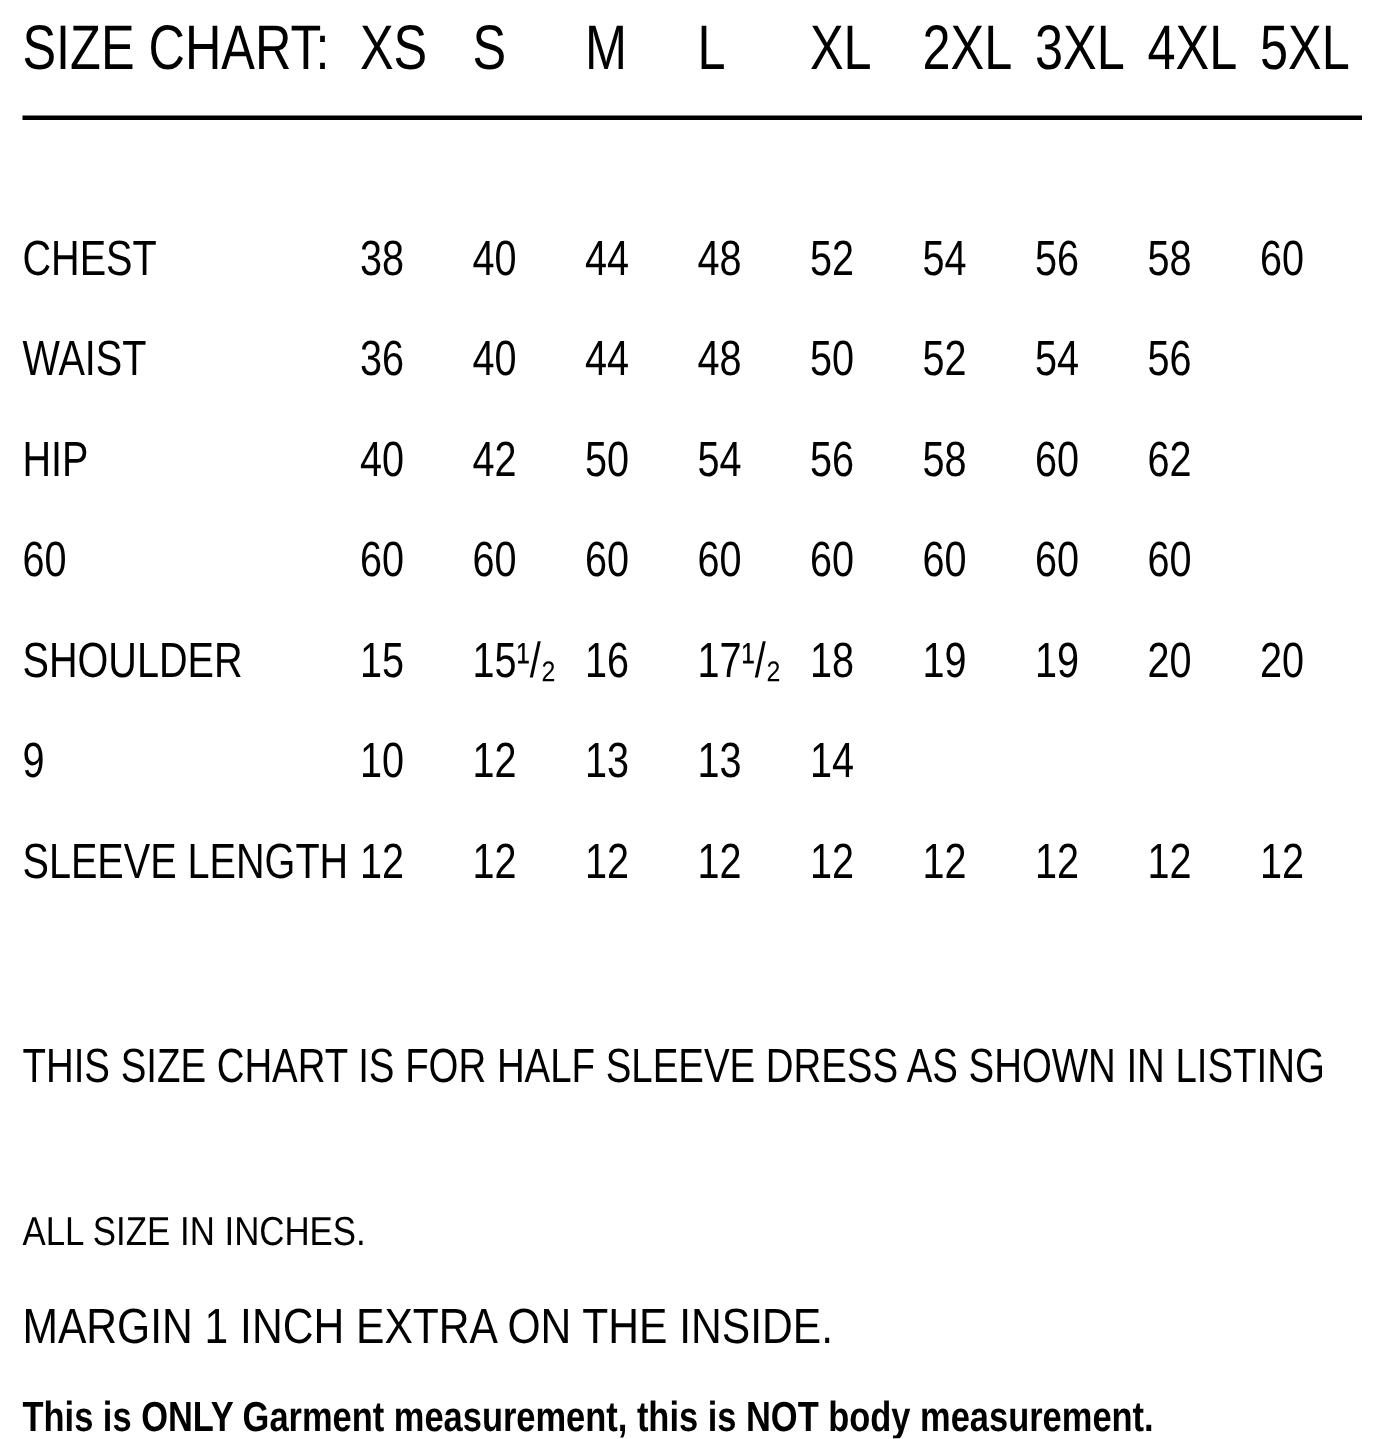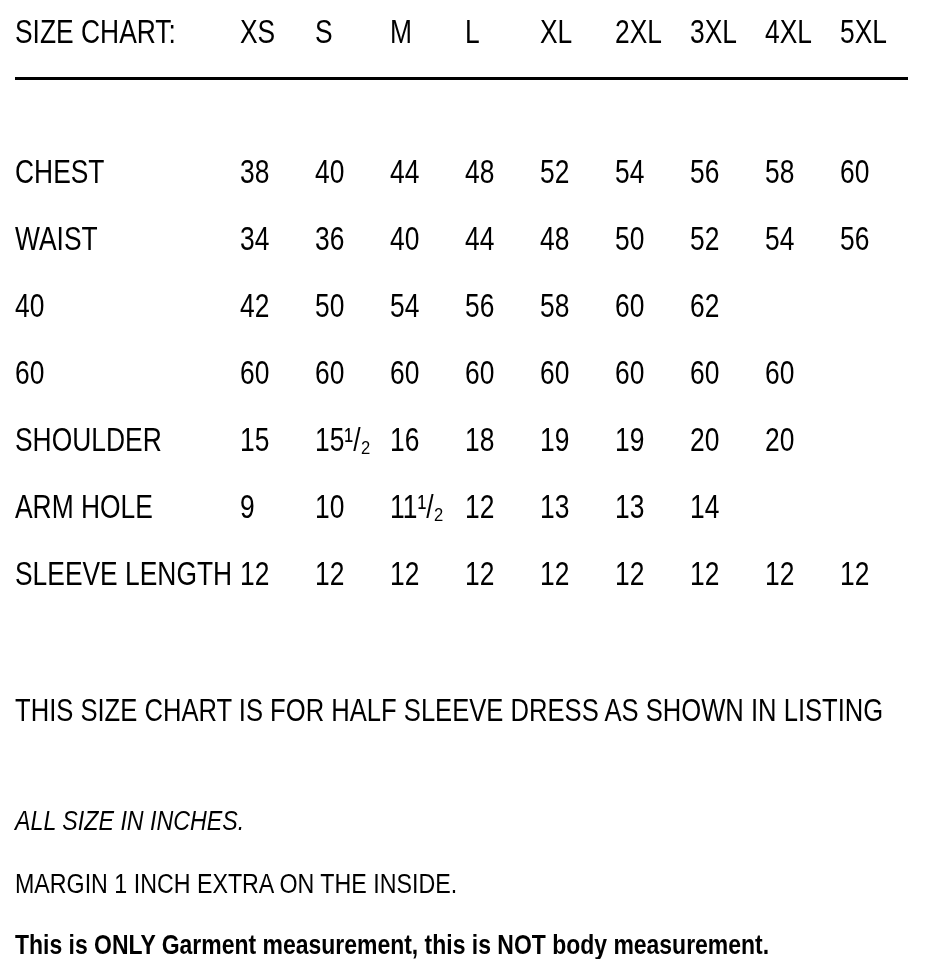--- a/index.html
+++ b/index.html
@@ -21,21 +21,21 @@
     grid-template-columns: 225px repeat(9, 75px);
     padding-left: 15px;
   }
   .header-row {
     position: absolute;
     top: 10px;
     left: 0;
     width: 916px;
     height: 44px;
     line-height: 44px;
-    font-size: 33px;
+    font-size: 42px;
   }
   .rule {
     position: absolute;
     top: 77px;
     left: 15px;
     width: 893px;
     height: 0;
     border: none;
     border-top: 3px solid #000000;
     margin: 0;
@@ -71,25 +71,24 @@
   }
   .note-listing {
     top: 692px;
     font-size: 32px;
     line-height: 36px;
   }
   .note-units {
     top: 806px;
     font-size: 27px;
     line-height: 30px;
-    font-style: italic;
   }
   .note-margin {
     top: 869px;
-    font-size: 27px;
+    font-size: 33px;
     line-height: 30px;
   }
   .note-bold {
     top: 930px;
     font-size: 28px;
     line-height: 30px;
     font-weight: bold;
   }
 </style>
 </head>
@@ -114,31 +113,31 @@
         <div class="cell"><span class="cnd cx80">44</span></div>
         <div class="cell"><span class="cnd cx80">48</span></div>
         <div class="cell"><span class="cnd cx80">52</span></div>
         <div class="cell"><span class="cnd cx80">54</span></div>
         <div class="cell"><span class="cnd cx80">56</span></div>
         <div class="cell"><span class="cnd cx80">58</span></div>
         <div class="cell"><span class="cnd cx80">60</span></div>
       </div>
       <div class="grid trow">
         <div class="cell"><span class="cnd cx80">WAIST</span></div>
-        <div class="cell"><span class="cnd cx80">34</span></div>
         <div class="cell"><span class="cnd cx80">36</span></div>
         <div class="cell"><span class="cnd cx80">40</span></div>
         <div class="cell"><span class="cnd cx80">44</span></div>
         <div class="cell"><span class="cnd cx80">48</span></div>
         <div class="cell"><span class="cnd cx80">50</span></div>
         <div class="cell"><span class="cnd cx80">52</span></div>
         <div class="cell"><span class="cnd cx80">54</span></div>
         <div class="cell"><span class="cnd cx80">56</span></div>
       </div>
       <div class="grid trow">
+        <div class="cell"><span class="cnd cx80">HIP</span></div>
         <div class="cell"><span class="cnd cx80">40</span></div>
         <div class="cell"><span class="cnd cx80">42</span></div>
         <div class="cell"><span class="cnd cx80">50</span></div>
         <div class="cell"><span class="cnd cx80">54</span></div>
         <div class="cell"><span class="cnd cx80">56</span></div>
         <div class="cell"><span class="cnd cx80">58</span></div>
         <div class="cell"><span class="cnd cx80">60</span></div>
         <div class="cell"><span class="cnd cx80">62</span></div>
       </div>
       <div class="grid trow">
@@ -150,31 +149,30 @@
         <div class="cell"><span class="cnd cx80">60</span></div>
         <div class="cell"><span class="cnd cx80">60</span></div>
         <div class="cell"><span class="cnd cx80">60</span></div>
         <div class="cell"><span class="cnd cx80">60</span></div>
       </div>
       <div class="grid trow">
         <div class="cell"><span class="cnd cx80">SHOULDER</span></div>
         <div class="cell"><span class="cnd cx80">15</span></div>
         <div class="cell"><span class="cnd cx80">15¹/₂</span></div>
         <div class="cell"><span class="cnd cx80">16</span></div>
+        <div class="cell"><span class="cnd cx80">17¹/₂</span></div>
         <div class="cell"><span class="cnd cx80">18</span></div>
         <div class="cell"><span class="cnd cx80">19</span></div>
         <div class="cell"><span class="cnd cx80">19</span></div>
         <div class="cell"><span class="cnd cx80">20</span></div>
         <div class="cell"><span class="cnd cx80">20</span></div>
       </div>
       <div class="grid trow">
-        <div class="cell"><span class="cnd cx80">ARM HOLE</span></div>
         <div class="cell"><span class="cnd cx80">9</span></div>
         <div class="cell"><span class="cnd cx80">10</span></div>
-        <div class="cell"><span class="cnd cx80">11¹/₂</span></div>
         <div class="cell"><span class="cnd cx80">12</span></div>
         <div class="cell"><span class="cnd cx80">13</span></div>
         <div class="cell"><span class="cnd cx80">13</span></div>
         <div class="cell"><span class="cnd cx80">14</span></div>
       </div>
       <div class="grid trow">
         <div class="cell"><span class="cnd cx80">SLEEVE LENGTH</span></div>
         <div class="cell"><span class="cnd cx80">12</span></div>
         <div class="cell"><span class="cnd cx80">12</span></div>
         <div class="cell"><span class="cnd cx80">12</span></div>

